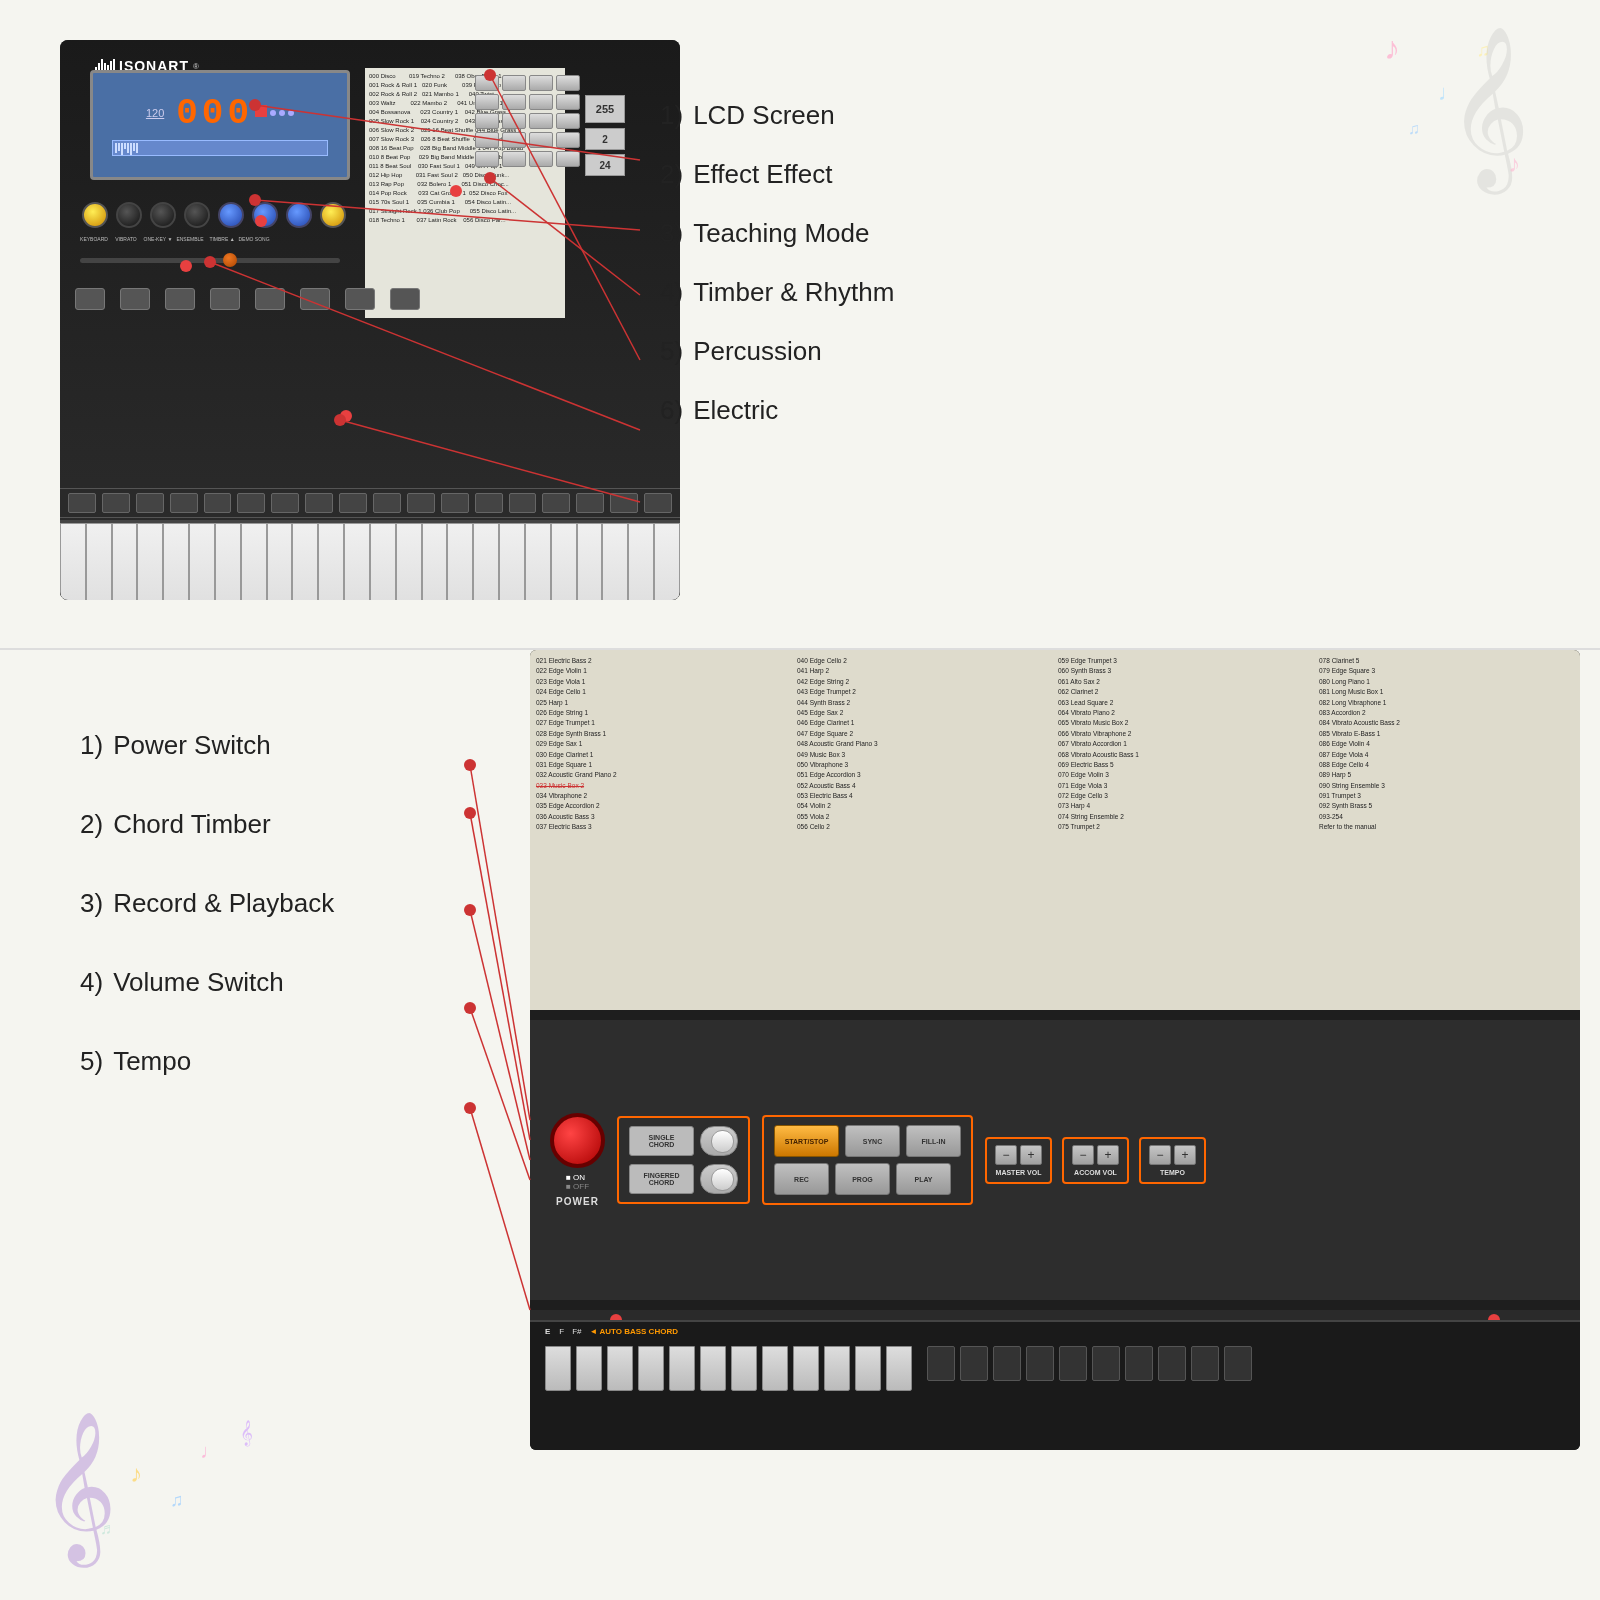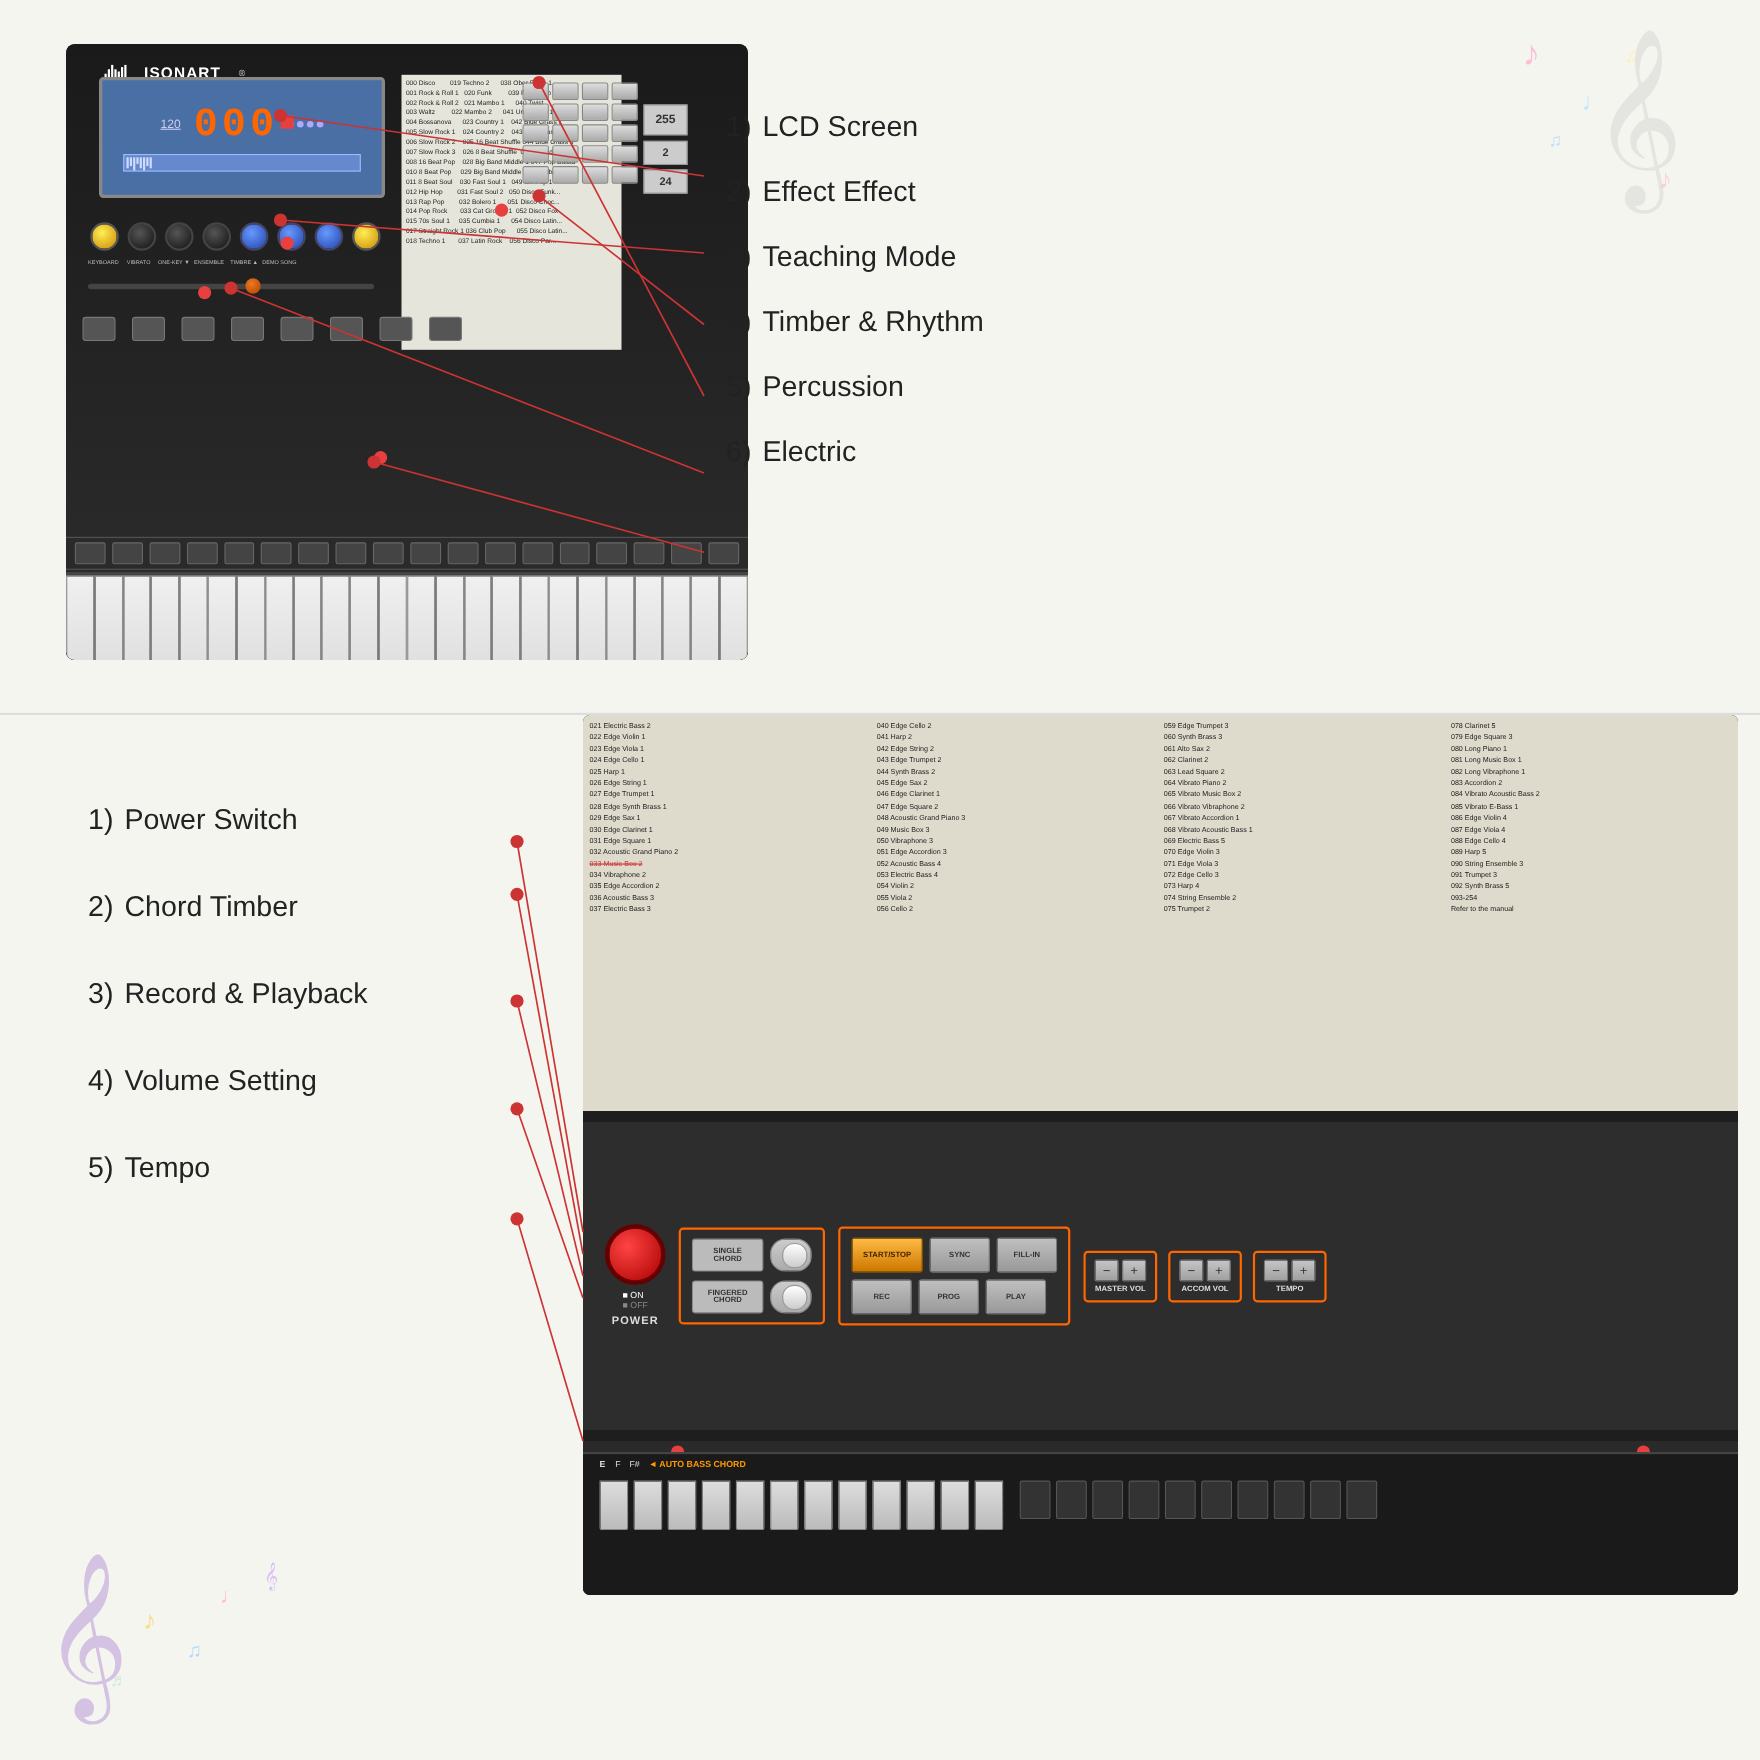--- a/index.html
+++ b/index.html
@@ -123,21 +123,21 @@
       height: 200px;
     }
 
     
     .sonart-logo {
       position: absolute;
       top: 18px;
       left: 35px;
       display: flex;
       align-items: center;
-      gap: 16px;
+      gap: 4px;
     }
 
     .sonart-bars {
       display: flex;
       gap: 1px;
       align-items: flex-end;
       height: 14px;
     }
 
     .sonart-bar {
@@ -453,21 +453,21 @@
     <div class="label-item">
       <span class="label-num">2)</span>
       <span class="label-text">Chord Timber</span>
     </div>
     <div class="label-item">
       <span class="label-num">3)</span>
       <span class="label-text">Record &amp; Playback</span>
     </div>
     <div class="label-item">
       <span class="label-num">4)</span>
-      <span class="label-text">Volume Setting</span>
+      <span class="label-text">Volume Switch</span>
     </div>
     <div class="label-item">
       <span class="label-num">5)</span>
       <span class="label-text">Tempo</span>
     </div>
   </div>
 
   <div style="position:absolute;left:530px;top:0;width:1050px;height:800px;background:#1e1e1e;border-radius:6px;overflow:hidden;">
 
     <div style="position:absolute;top:0;left:0;right:0;height:360px;background:rgba(228,225,210,0.97);font-size:6.5px;color:#222;padding:6px;overflow:hidden;">

